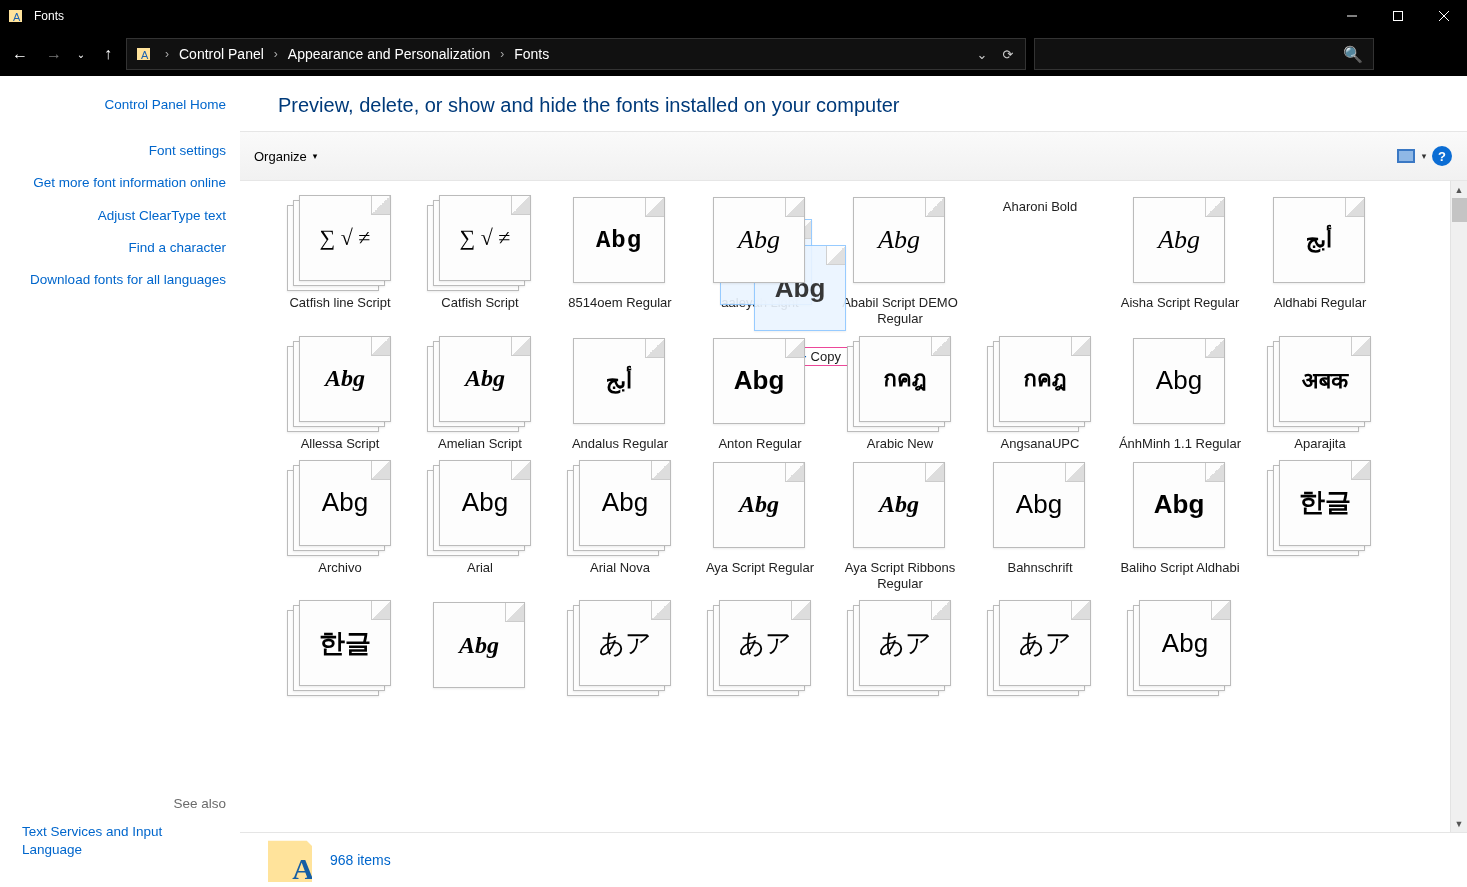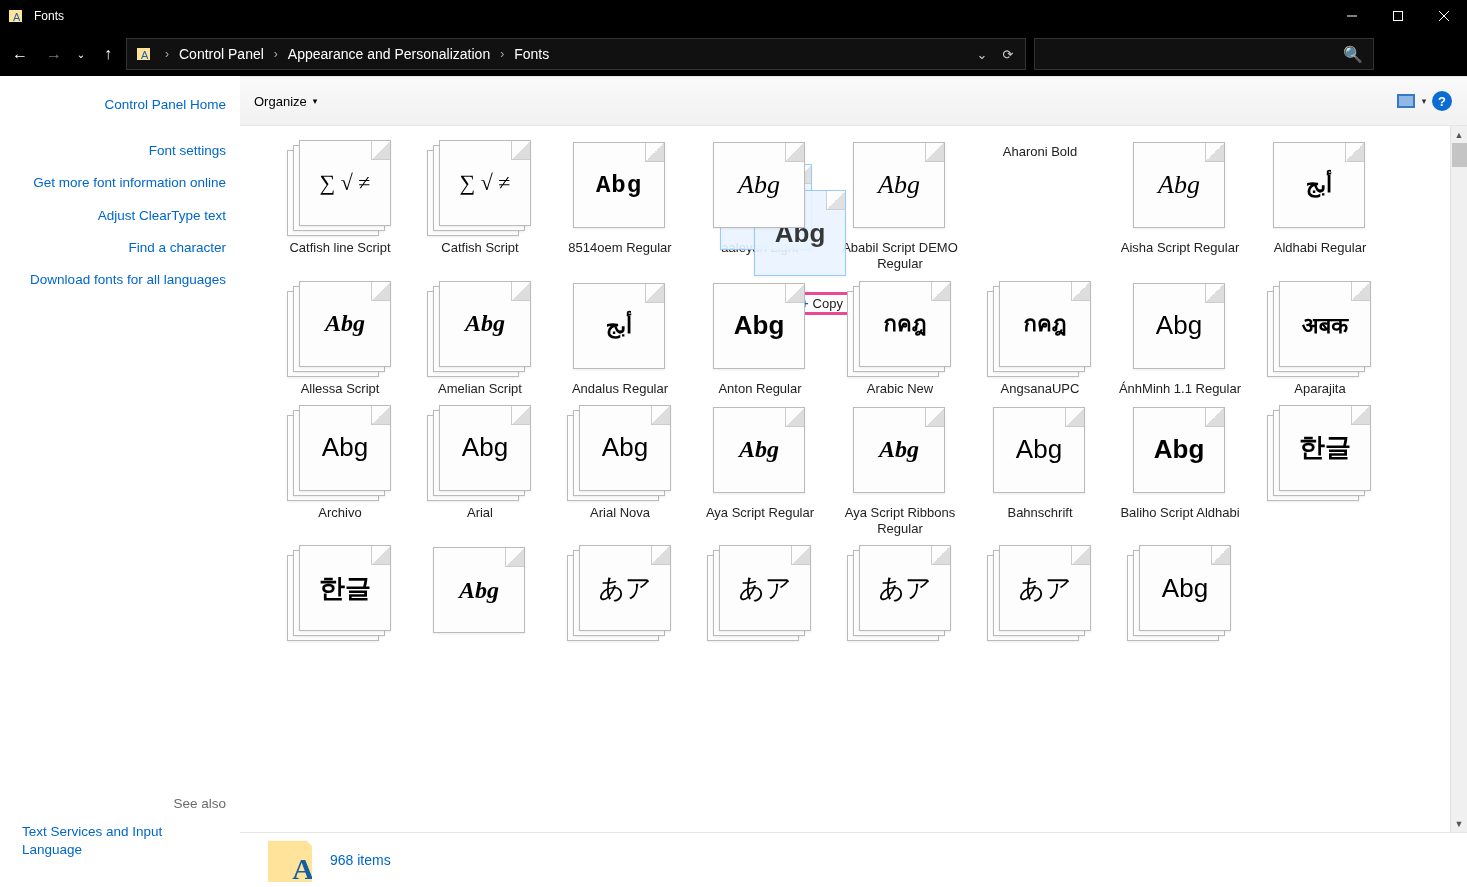--- a/index.html
+++ b/index.html
@@ -62,21 +62,21 @@
 .status-icon { width:44px; height:44px; background:#ffe39b; position:relative; clip-path:polygon(0 6%,88% 6%,100% 18%,100% 100%,0 100%);}
 .status-icon .letter { position:absolute; right:-2px; bottom:-4px; font-family:Georgia,serif; color:#155ea3; font-size:30px; font-weight:600;}
 
 
 .drag-ghost { position:absolute; width:128px; height:118px; left:480px; top:38px; pointer-events:none;}
 .drag-ghost .page { opacity:.9; border-color:#8cc6ff; background:#eaf4ff;}
 .drag-ghost .page.g1 { left:0; top:0; width:92px; height:86px;}
 .drag-ghost .page.g2 { left:34px; top:26px; width:92px; height:86px;}
 .drag-ghost .g1 .sample { font-style:italic; font-family:cursive; font-size:20px; font-weight:400; color:#7a9fd6;}
 .drag-ghost .g2 .sample { font-size:26px; font-weight:800; color:#222;}
-.copy-pill { position:absolute; left:70px; top:128px; background:#fff; border:3px solid #ec4899; padding:1px 8px; font-size:13px; color:#1a1a1a; display:flex;align-items:center; gap:4px; white-space:nowrap;}
+.copy-pill { position:absolute; left:70px; top:128px; background:#fff; border:1px solid #ec4899; padding:1px 8px; font-size:13px; color:#1a1a1a; display:flex;align-items:center; gap:4px; white-space:nowrap;}
 .copy-pill .plus { color:#0a64c2; font-weight:bold; }
 
 
 .st-sym { font-family:"Cambria Math",serif; font-size:22px; font-weight:400;}
 .st-pixel { font-family:"Courier New",monospace; font-size:24px; font-weight:bold; letter-spacing:1px;}
 .st-cursive { font-family:"Brush Script MT",cursive; font-style:italic; font-size:26px; font-weight:400;}
 .st-hebrew { font-family:"Times New Roman",serif; font-size:22px; font-weight:700; direction:rtl;}
 .st-arabic { font-family:"Times New Roman",serif; font-size:22px; direction:rtl;}
 .st-sans  { font-family:Arial,sans-serif; font-size:26px; font-weight:400;}
 .st-sansb { font-family:Arial,sans-serif; font-size:26px; font-weight:800;}
@@ -151,20 +151,21 @@
     <div class="link">Get more font information online</div>
     <div class="link">Adjust ClearType text</div>
     <div class="link">Find a character</div>
     <div class="link">Download fonts for all languages</div>
     <div class="spacer"></div>
     <div class="see-also">See also</div>
     <div class="link">Text Services and Input Language</div>
   </div>
 
   <div class="main">
+    <div class="page-title">Preview, delete, or show and hide the fonts installed on your computer</div>
 
     <div class="toolbar">
       <div class="organize">
         <span>Organize</span>
         <span style="font-size:9px;">▾</span>
       </div>
       <div class="spacer"></div>
       <div class="tool-icon">
         <svg width="18" height="14">
             <rect x="0" y="0" width="18" height="14" fill="#3a78c4"></rect>

